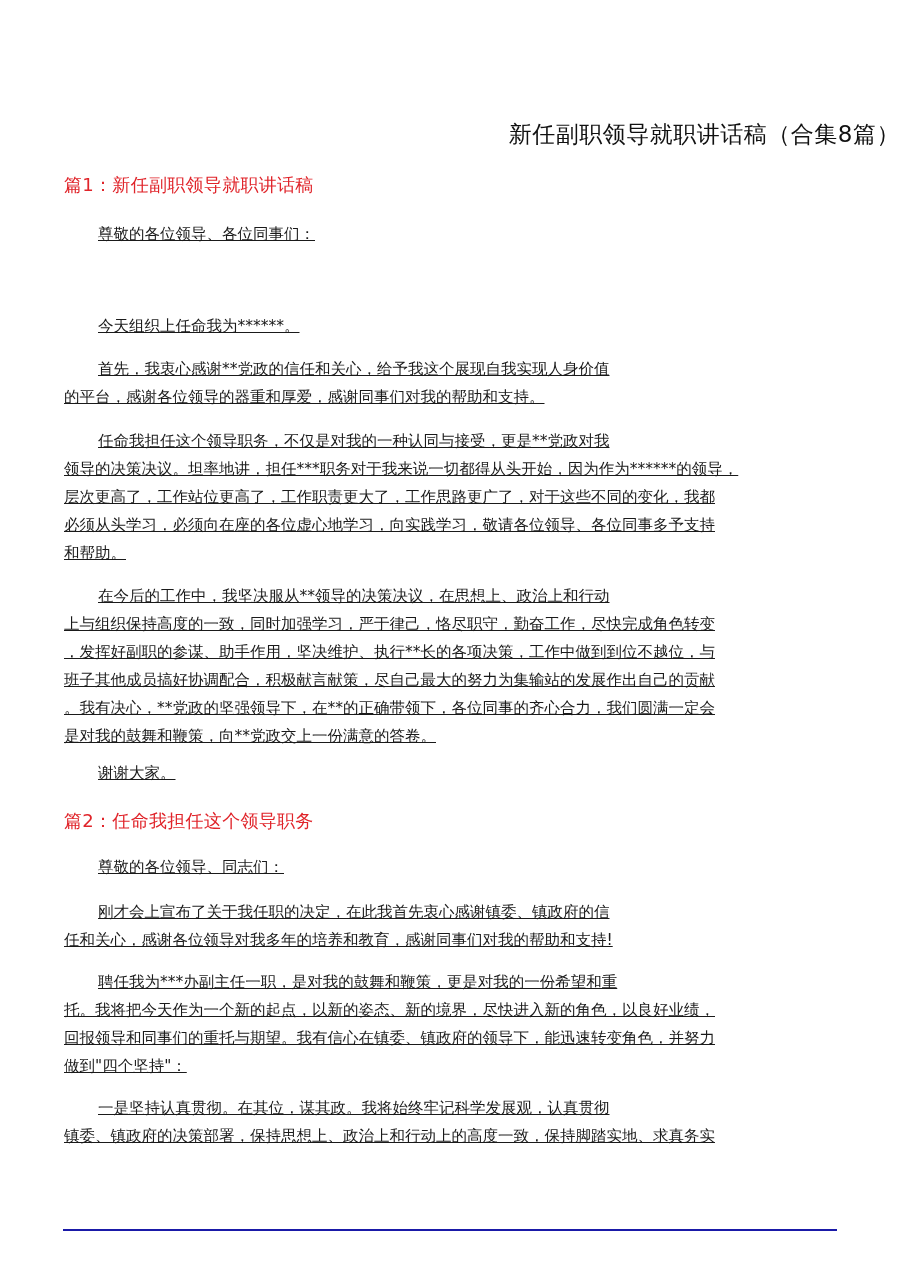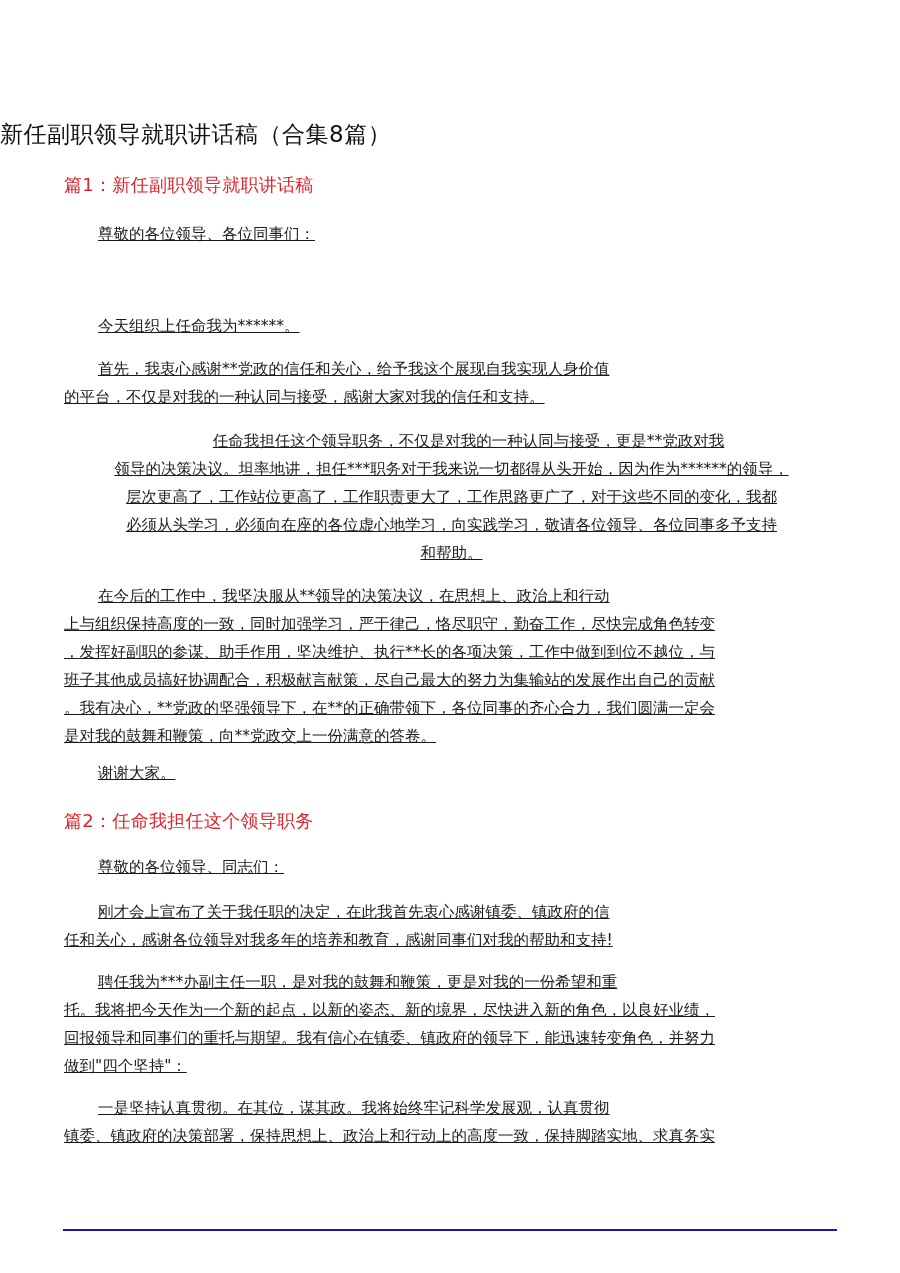--- a/index.html
+++ b/index.html
@@ -3,21 +3,21 @@
   <meta charset="utf-8">
   <style>
     html, body { margin: 0; padding: 0; background: #ffffff; }
     body {
       width: 900px; height: 1273px; position: relative; overflow: hidden;
       font-family: "DejaVu Sans", "Liberation Sans", sans-serif;
       color: #1a1a1a;
     }
     .page { position: absolute; left: 0; top: 0; width: 900px; height: 1273px; }
     .doc-title {
-      position: absolute; left: 0; top: 116px; width: 900px; text-align: left;
+      position: absolute; left: 0; top: 116px; width: 900px; text-align: right;
       font-size: 23px; line-height: 36px; color: #111; letter-spacing: 0.5px;
     }
     .sec-heading {
       position: absolute; left: 64px; font-size: 18px; line-height: 26px;
       color: #e0242a; letter-spacing: 0.3px;
     }
     .para {
       position: absolute; left: 64px; width: 775px;
       font-size: 15.5px; line-height: 28px; color: #1a1a1a;
       margin: 0;
@@ -43,24 +43,24 @@
     <span class="line indent">尊敬的各位领导、各位同事们：</span>
   </div>
 
 
   <div class="para" style="top:312px;">
     <span class="line indent">今天组织上任命我为******。</span>
   </div>
 
   <div class="para" style="top:355px;">
     <span class="line indent">首先，我衷心感谢**党政的信任和关心，给予我这个展现自我实现人身价值</span>
-    <span class="line">的平台，不仅是对我的一种认同与接受，感谢大家对我的信任和支持。</span>
+    <span class="line">的平台，感谢各位领导的器重和厚爱，感谢同事们对我的帮助和支持。</span>
   </div>
 
-  <div class="para" style="top:427px;text-align:center;">
+  <div class="para" style="top:427px;">
     <span class="line indent">任命我担任这个领导职务，不仅是对我的一种认同与接受，更是**党政对我</span>
     <span class="line">领导的决策决议。坦率地讲，担任***职务对于我来说一切都得从头开始，因为作为******的领导，</span>
     <span class="line">层次更高了，工作站位更高了，工作职责更大了，工作思路更广了，对于这些不同的变化，我都</span>
     <span class="line">必须从头学习，必须向在座的各位虚心地学习，向实践学习，敬请各位领导、各位同事多予支持</span>
     <span class="line">和帮助。</span>
   </div>
 
   <div class="para" style="top:582px;">
     <span class="line indent">在今后的工作中，我坚决服从**领导的决策决议，在思想上、政治上和行动</span>
     <span class="line">上与组织保持高度的一致，同时加强学习，严于律己，恪尽职守，勤奋工作，尽快完成角色转变</span>

